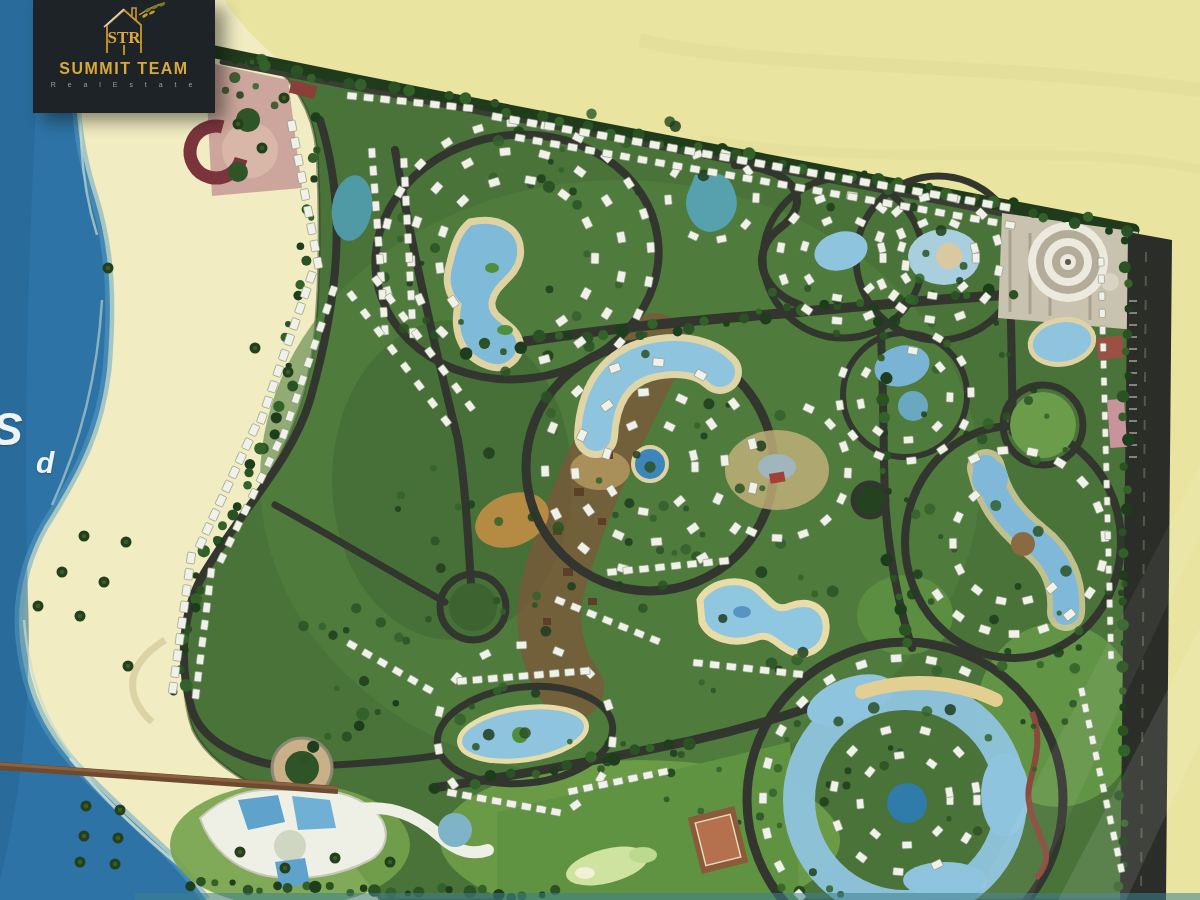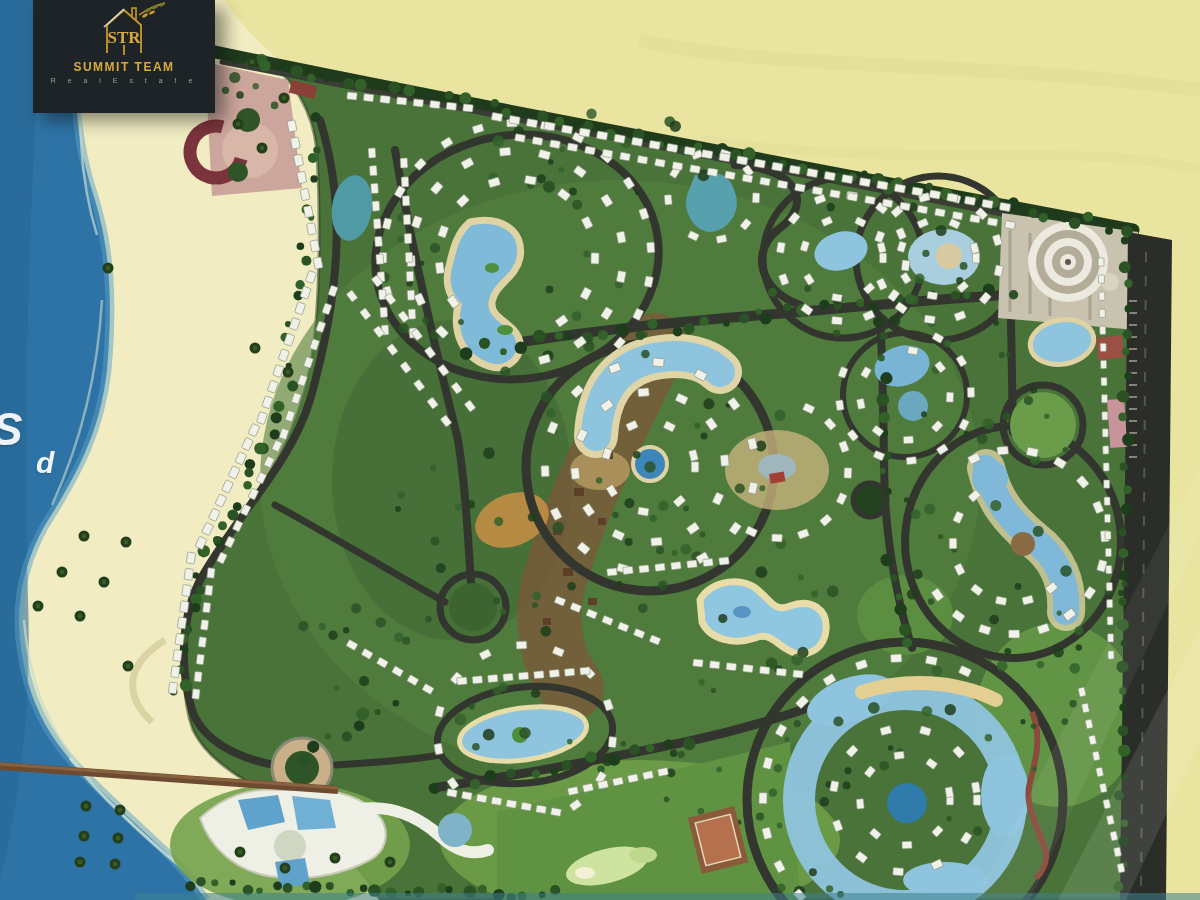--- a/index.html
+++ b/index.html
@@ -4,21 +4,21 @@
 <style>
   html,body{margin:0;padding:0;background:#777;}
   #stage{position:relative;width:1200px;height:900px;overflow:hidden;
          font-family:"Liberation Sans","DejaVu Sans",sans-serif;background:#e9e5a0;}
   #plan{position:absolute;left:0;top:0;width:1200px;height:900px;display:block;}
   
   .logo{position:absolute;left:33px;top:0;width:182px;height:113px;background:#1d2327;
         box-shadow:10px 8px 16px rgba(10,14,10,.45);display:flex;flex-direction:column;
         align-items:center;justify-content:flex-start;z-index:5;}
   .logo svg{display:block;margin-top:2px;}
-  .brand{color:#d9a93c;font-weight:bold;font-size:12px;letter-spacing:1.5px;line-height:1;
+  .brand{color:#d9a93c;font-weight:bold;font-size:16px;letter-spacing:1.5px;line-height:1;
          margin-top:1px;white-space:nowrap;}
   .tagline{color:#9aa09e;font-size:7px;letter-spacing:5px;margin-top:4px;white-space:nowrap;}
   
   .wm{position:absolute;color:#ffffff;opacity:.92;font-weight:bold;font-style:italic;
       text-shadow:0 1px 2px rgba(20,60,90,.5);z-index:4;}
   .wm-s{left:-8px;top:402px;font-size:46px;}
   .wm-d{left:36px;top:446px;font-size:30px;}
 </style>
 </head>
 <body>

